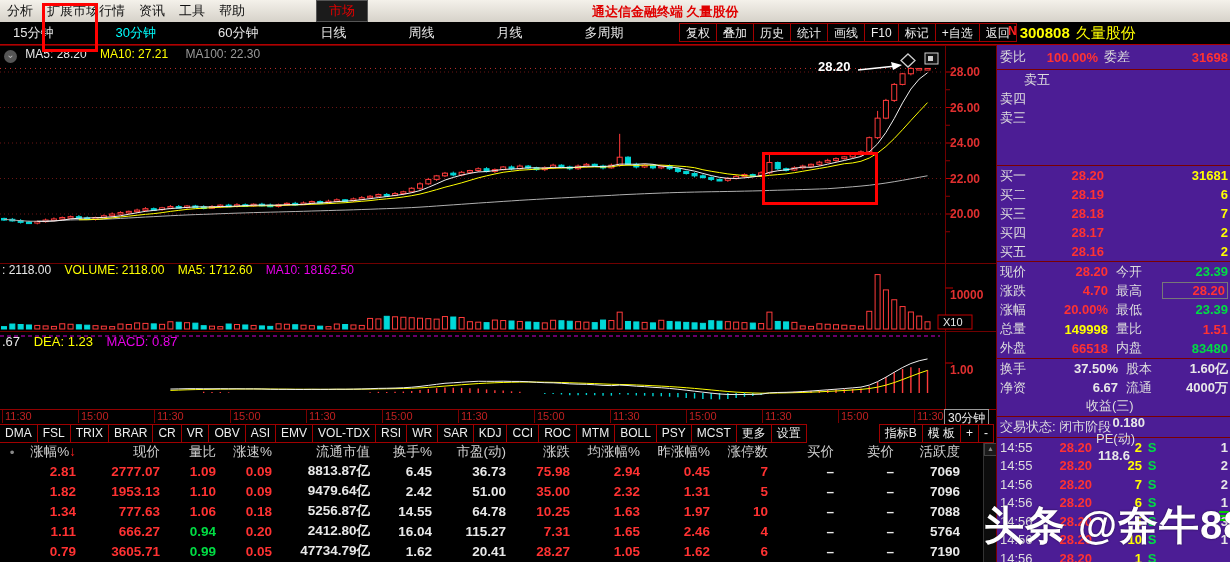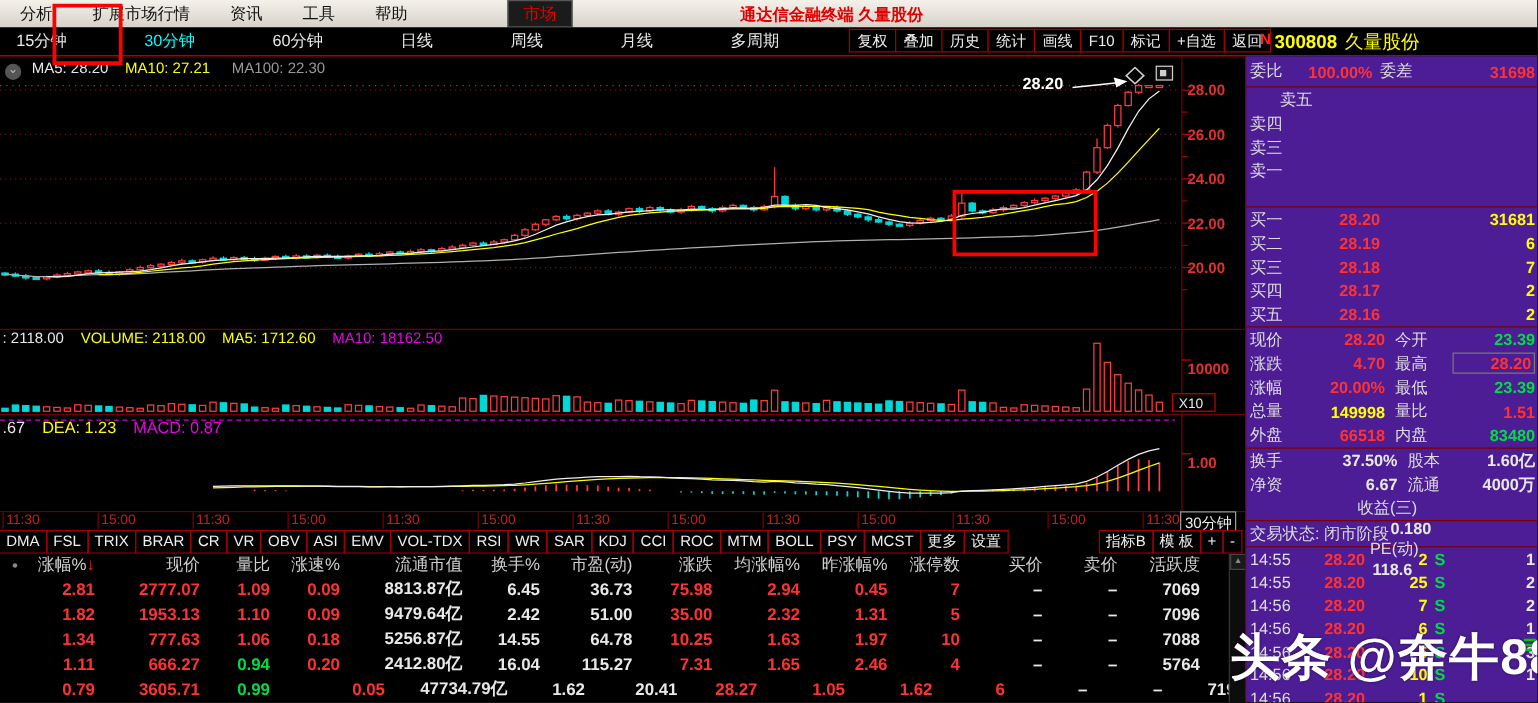--- a/index.html
+++ b/index.html
@@ -1,21 +1,21 @@
 <!DOCTYPE html>
 <html><head>
 <meta charset="utf-8">
 <style>
   html,body{margin:0;padding:0;background:#222;}
   #app{position:relative;width:1230px;height:562px;background:#000;overflow:hidden;
        font-family:"Liberation Sans","DejaVu Sans",sans-serif;font-size:13px;color:#ddd;}
   
   #topbar{position:absolute;left:0;top:0;width:1230px;height:22px;
           background:linear-gradient(#f4f1ea,#d6d2c9);display:flex;align-items:center;color:#111;}
-  .menu-item{padding:0 16px;font-size:13px;cursor:default;}
+  .menu-item{padding:0 7px;font-size:13px;cursor:default;}
   #market-tab{margin-left:64px;background:#1b1b1b;color:#e00000;padding:1px 12px;font-size:13px;border:1px solid #555;}
   #win-title{position:absolute;left:592px;top:3px;color:#e00000;font-size:13px;font-weight:bold;white-space:nowrap;}
   #top-right{position:absolute;right:4px;top:1px;display:flex;align-items:center;gap:3px;}
   .tr-btn{border:1px solid #9a968e;background:linear-gradient(#fbf9f4,#dcd8cf);padding:0 8px;height:17px;line-height:17px;font-size:12px;color:#111;}
   .win-circle{width:16px;height:16px;border-radius:50%;border:1px solid #8a8a8a;background:linear-gradient(#eee,#ccc);
               color:#555;font-size:9px;line-height:15px;text-align:center;}
   
   #toolbar2{position:absolute;left:0;top:22px;width:1230px;height:22px;background:#000;border-bottom:1px solid #b00000;}
   #periods{position:absolute;left:4px;top:0;display:flex;height:22px;align-items:center;gap:44px;}
   .period{padding:0 9px;color:#e8e8e8;font-size:13px;}
@@ -690,21 +690,21 @@
           <span class="q-cell c-r" style="width: 58px;">4</span>
           <span class="q-cell c-w" style="width: 66px;">–</span>
           <span class="q-cell c-w" style="width: 60px;">–</span>
           <span class="q-cell c-w" style="width: 66px;">5764</span>
         </div>
         <div class="q-row">
           <span class="q-cell" style="width: 24px;"></span>
           <span class="q-cell c-r" style="width: 52px;">0.79</span>
           <span class="q-cell c-r" style="width: 84px;">3605.71</span>
           <span class="q-cell c-g" style="width: 56px;">0.99</span>
-          <span class="q-cell c-r" style="width: 56px; padding-left: 36px;">0.05</span>
+          <span class="q-cell c-r" style="width: 56px;">0.05</span>
           <span class="q-cell c-w" style="width: 98px;">47734.79亿</span>
           <span class="q-cell c-w" style="width: 62px;">1.62</span>
           <span class="q-cell c-w" style="width: 74px;">20.41</span>
           <span class="q-cell c-r" style="width: 64px;">28.27</span>
           <span class="q-cell c-r" style="width: 70px;">1.05</span>
           <span class="q-cell c-r" style="width: 70px;">1.62</span>
           <span class="q-cell c-r" style="width: 58px;">6</span>
           <span class="q-cell c-w" style="width: 66px;">–</span>
           <span class="q-cell c-w" style="width: 60px;">–</span>
           <span class="q-cell c-w" style="width: 66px;">7190</span>
@@ -731,25 +731,20 @@
         <div class="p-row" style="height: 19px;">
           <span class="p-lbl">卖四</span>
           <span class="num c-r" style="width: 78px; text-align: right;"></span>
           <span class="num c-y" style="flex: 1 1 0%; text-align: right;"></span>
         </div>
         <div class="p-row" style="height: 19px;">
           <span class="p-lbl">卖三</span>
           <span class="num c-r" style="width: 78px; text-align: right;"></span>
           <span class="num c-y" style="flex: 1 1 0%; text-align: right;"></span>
         </div>
-        <div class="p-row" style="height: 19px;">
-          <span class="p-lbl">卖一</span>
-          <span class="num c-r" style="width: 78px; text-align: right;"></span>
-          <span class="num c-y" style="flex: 1 1 0%; text-align: right;"></span>
-        </div>
       </div>
     <div id="p-bids" class="p-div" style="height:95px;">
         <div class="p-row" style="height: 19px;">
           <span class="p-lbl">买一</span>
           <span class="num c-r" style="width: 78px; text-align: right;">28.20</span>
           <span class="num c-y" style="flex: 1 1 0%; text-align: right;">31681</span>
         </div>
         <div class="p-row" style="height: 19px;">
           <span class="p-lbl">买二</span>
           <span class="num c-r" style="width: 78px; text-align: right;">28.19</span>

